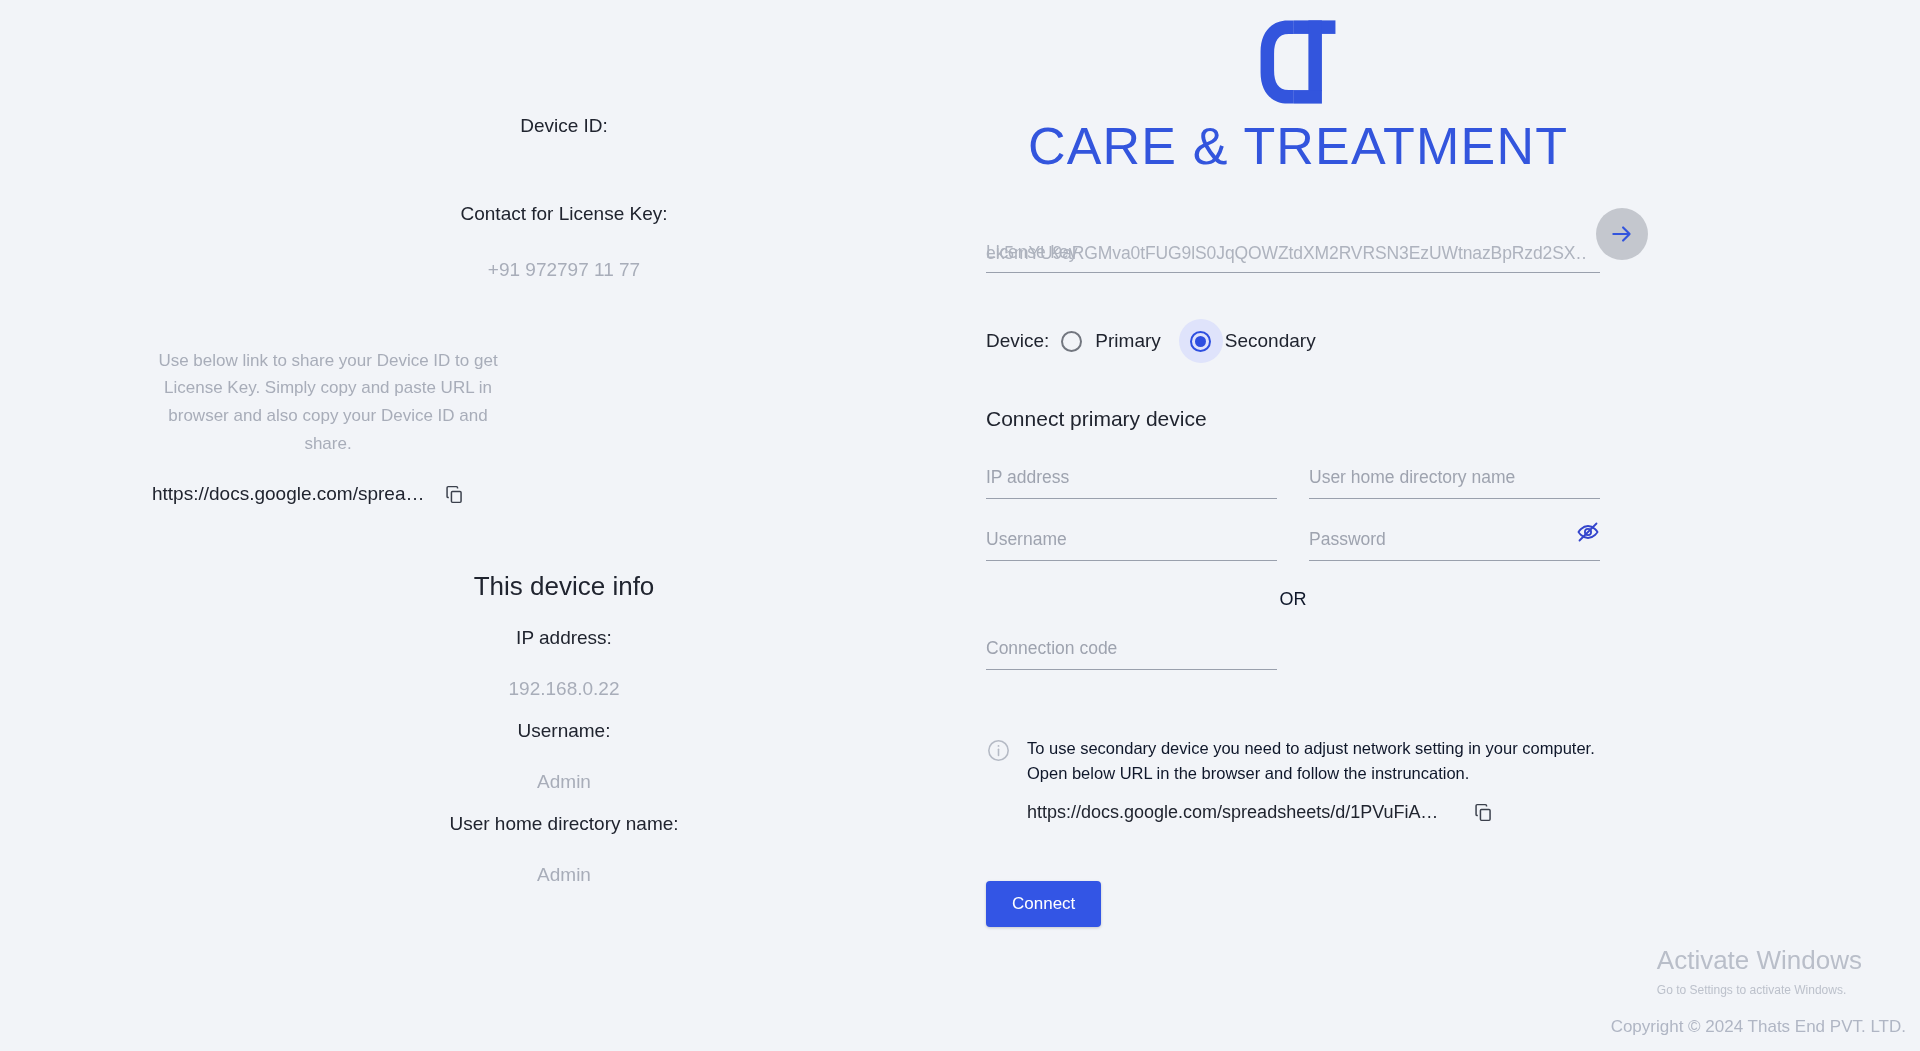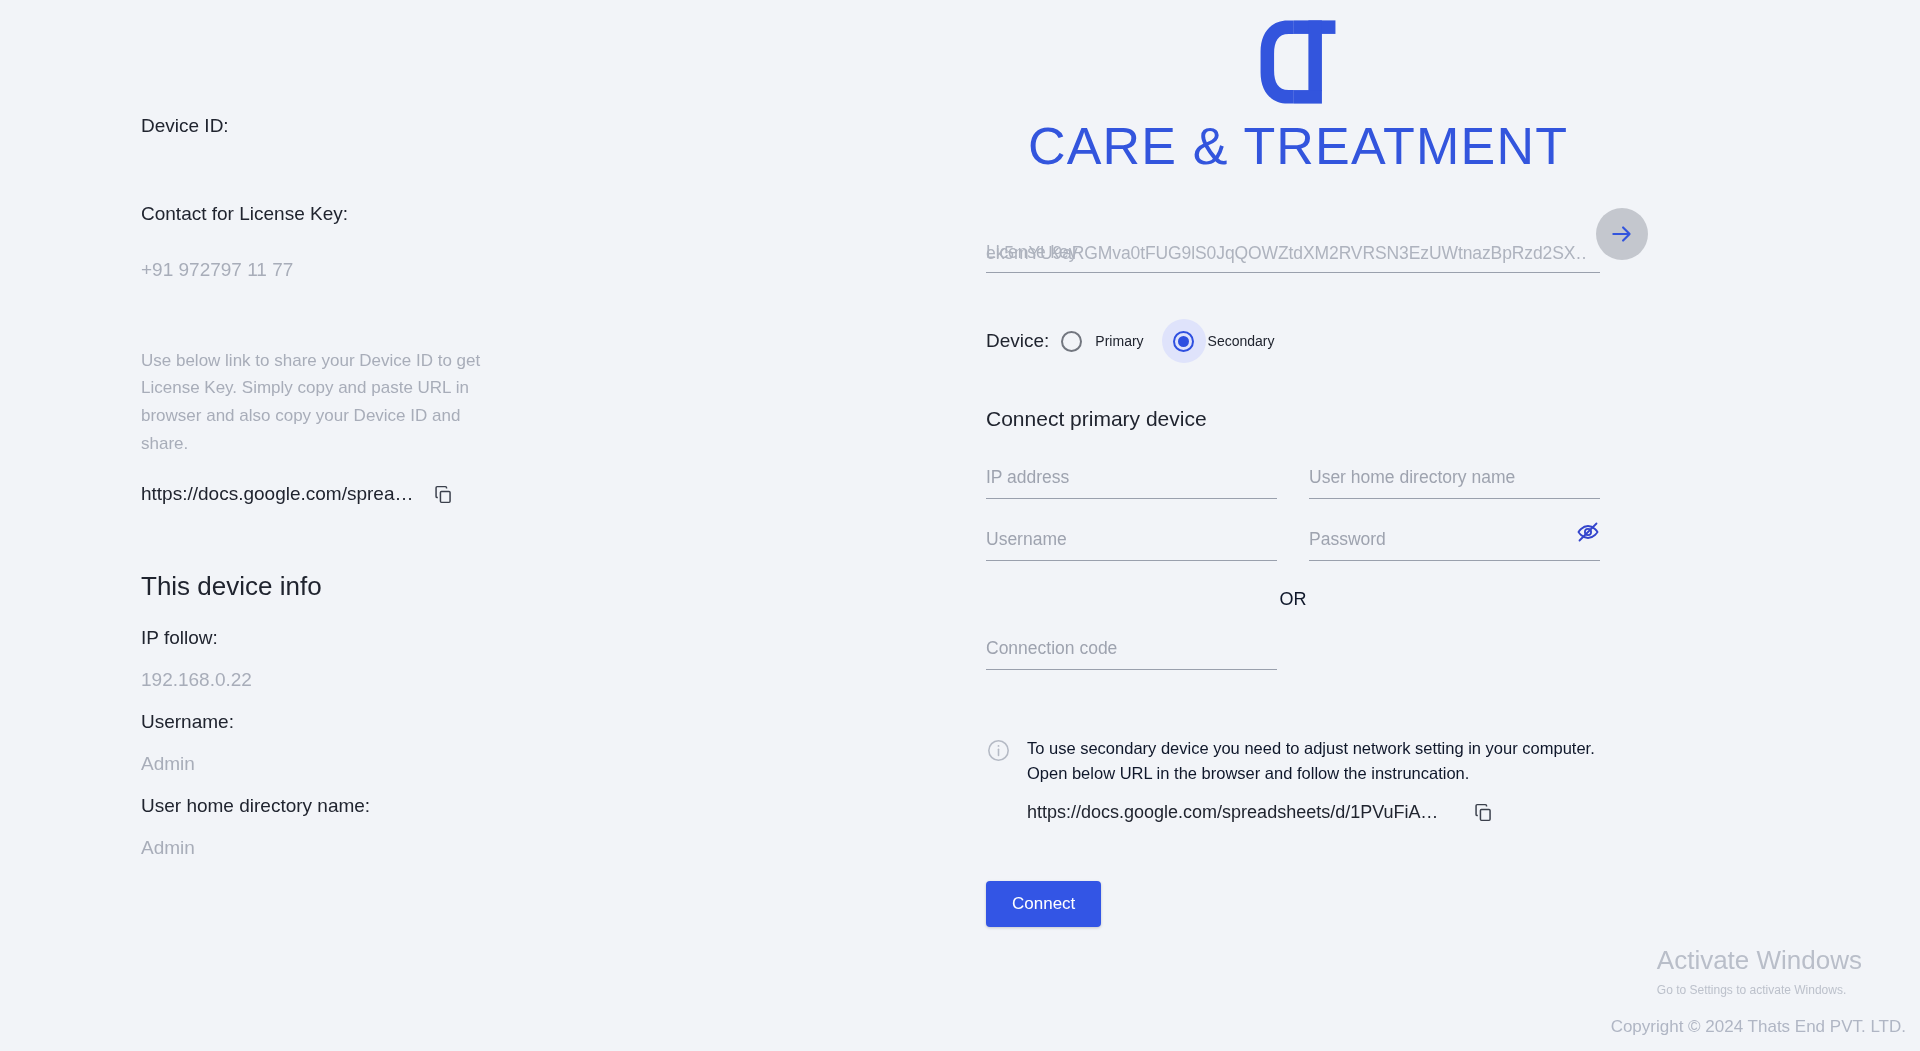--- a/index.html
+++ b/index.html
@@ -19,26 +19,27 @@
 
   
   .page {
     position: relative;
     width: 1920px;
     height: 1051px;
   }
 
   .left-pane {
     position: absolute;
-    left: 5px;
+    left: 16px;
     top: 0;
     width: 960px;
     height: 1051px;
     padding-left: 136px;
     padding-top: 112px;
+    text-align: center;
   }
 
   .right-pane {
     position: absolute;
     left: 960px;
     top: 0;
     width: 960px;
     height: 1051px;
     padding-left: 14px;
     padding-top: 10px;
@@ -110,21 +111,21 @@
   .section-heading {
     margin-top: 66px;
     font-size: 26px;
     color: #20242f;
     font-weight: 400;
   }
 
   .info-list { margin-top: 22px; }
   .info-list .label-strong { margin-top: 14px; }
   .info-list .label-strong:first-child { margin-top: 0; }
-  .info-list .value-muted { margin-top: 13px; }
+  .info-list .value-muted { margin-top: 22px; }
 
   
   .logo-wrap {
     width: 620px;
     margin-left: 14px;
     display: flex;
     flex-direction: column;
     align-items: center;
     padding-top: 0px;
   }
@@ -229,21 +230,21 @@
   .radio-dot.on { border-color: #2e4fe0; }
   .radio-dot.on::after {
     content: "";
     width: 11px;
     height: 11px;
     border-radius: 50%;
     background: #2e4fe0;
   }
 
   .radio-label {
-    font-size: 14px;
+    font-size: 19px;
     color: #20242f;
     margin-left: 2px;
     white-space: nowrap;
   }
 
   
   .connect-heading {
     margin-top: 44px;
     margin-left: 12px;
     font-size: 21px;
@@ -395,21 +396,21 @@
         <svg width="21" height="21" viewBox="0 0 24 24" fill="none" stroke="#3b404c" stroke-width="1.7">
           <rect x="8.5" y="8.5" width="11" height="12.5" rx="1.2"></rect>
           <path d="M5.5 15.5H4.8a1.3 1.3 0 0 1-1.3-1.3V4.3A1.3 1.3 0 0 1 4.8 3h9.4a1.3 1.3 0 0 1 1.3 1.3v0.9"></path>
         </svg>
       </span>
     </div>
 
     <div class="section-heading">This device info</div>
 
     <div class="info-list">
-      <div class="label-strong">IP follow:</div>
+      <div class="label-strong">IP address:</div>
       <div class="value-muted">192.168.0.22</div>
       <div class="label-strong">Username:</div>
       <div class="value-muted">Admin</div>
       <div class="label-strong">User home directory name:</div>
       <div class="value-muted">Admin</div>
     </div>
   </div>
 
   <div class="right-pane">
 

